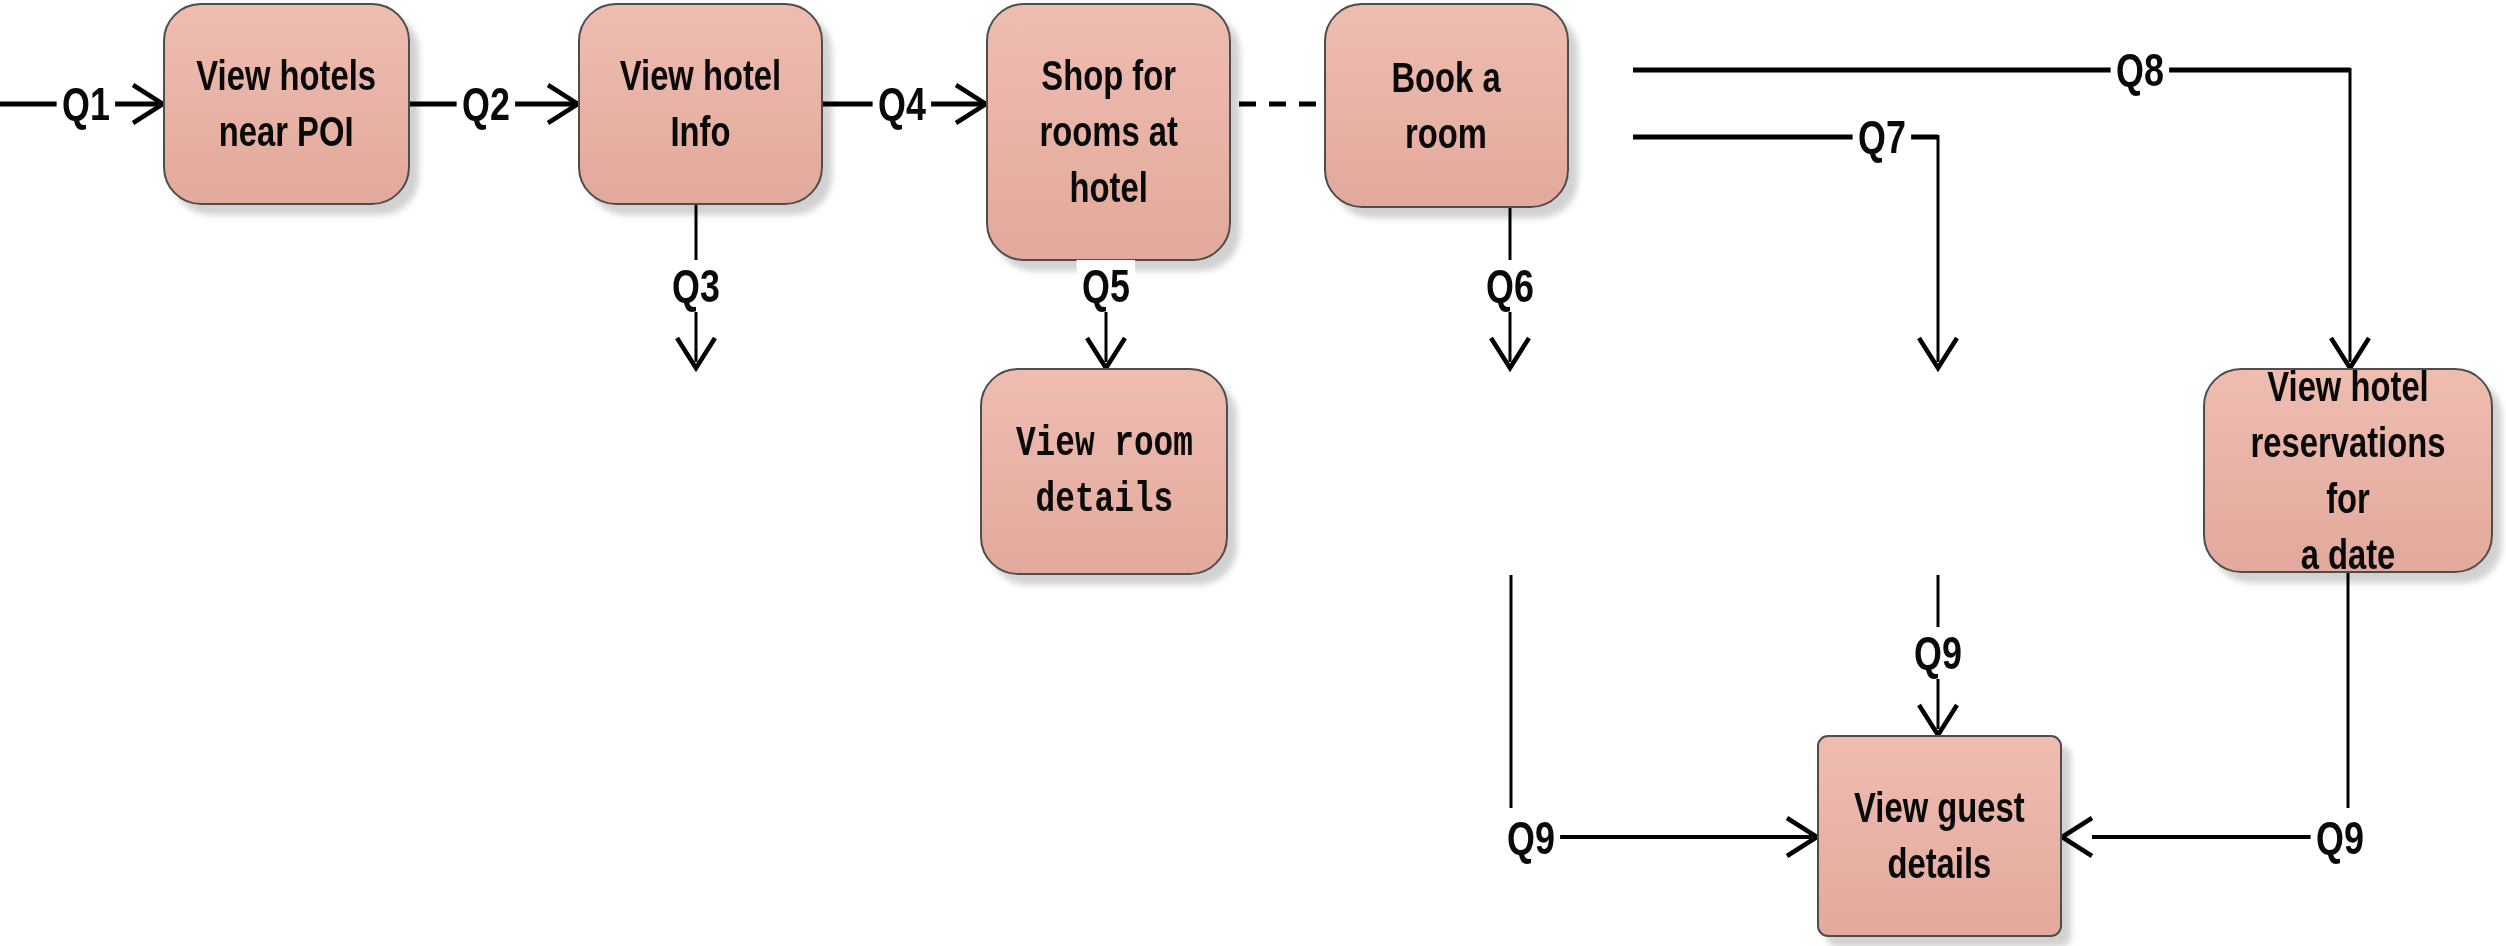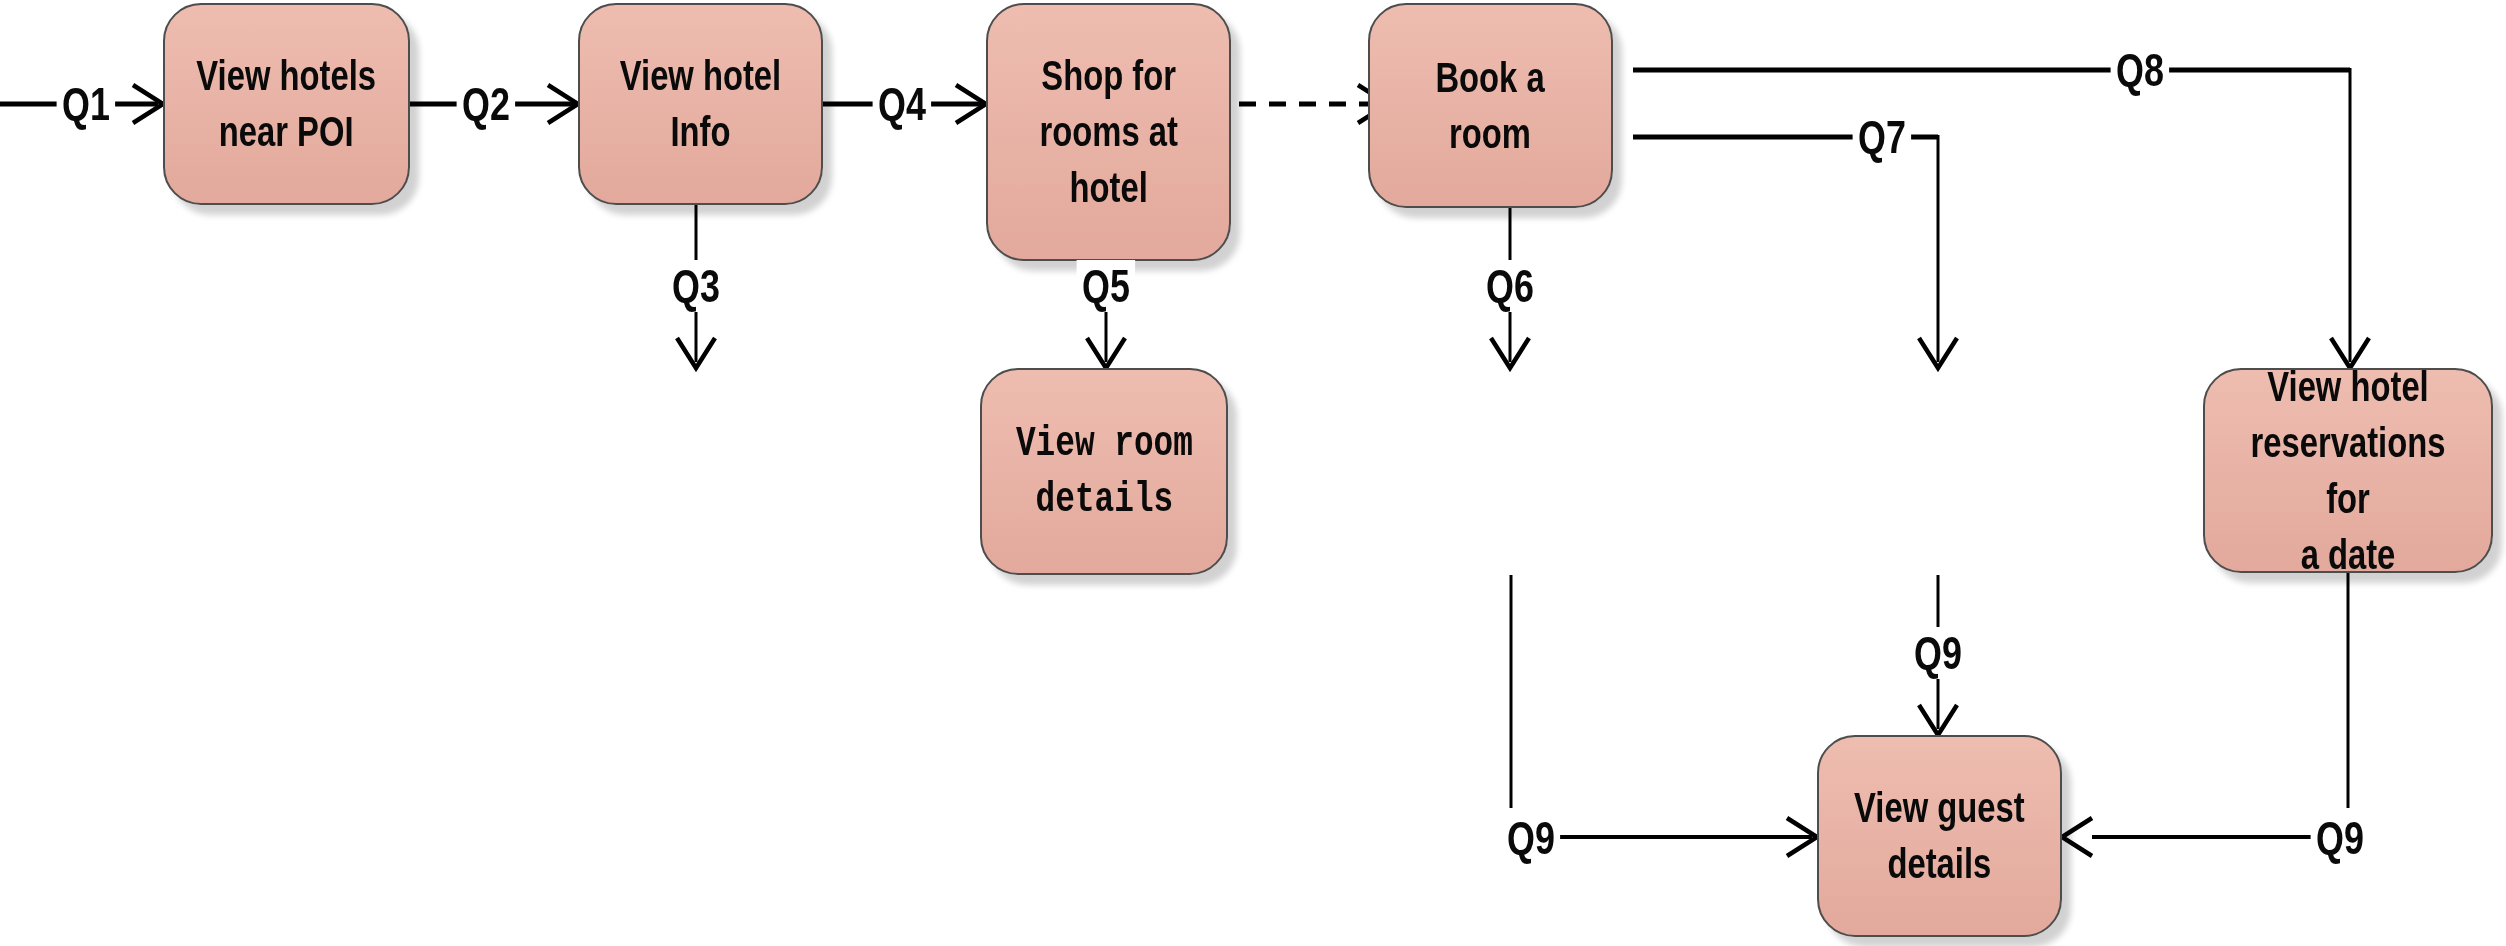--- a/index.html
+++ b/index.html
@@ -117,34 +117,34 @@
   </div>
   <div class="node" style="left:578px;  top:3px;   width:245px; height:202px;">
     <span class="t">View hotel
 Info</span>
   </div>
   <div class="node" style="left:986px;  top:3px;   width:245px; height:258px;">
     <span class="t">Shop for
 rooms at
 hotel</span>
   </div>
-  <div class="node" style="left:1368px; top:3px;   width:245px; height:205px;">
+  <div class="node" style="left:1324px; top:3px;   width:245px; height:205px;">
     <span class="t">Book a
 room</span>
   </div>
   <div class="node" style="left:980px;  top:368px; width:248px; height:207px;font-family:Liberation Mono, monospace;">
     <span class="t">View room
 details</span>
   </div>
   <div class="node" style="left:2203px; top:368px; width:290px; height:205px;">
     <span class="t">View hotel
 reservations for
 a date</span>
   </div>
-  <div class="node" style="left:1817px; top:735px; width:245px; height:202px;">
+  <div class="node" style="left:1817px; top:735px; width:245px; height:202px;border-radius:11px;">
     <span class="t">View guest
 details</span>
   </div>
 
   <div class="elabel" style="left:86px;   top:104px;">Q1</div>
   <div class="elabel" style="left:486px;  top:104px;">Q2</div>
   <div class="elabel" style="left:902px;  top:104px;">Q4</div>
   <div class="elabel" style="left:696px;  top:286px;">Q3</div>
   <div class="elabel" style="left:1106px; top:286px;">Q5</div>
   <div class="elabel" style="left:1510px; top:286px;">Q6</div>

